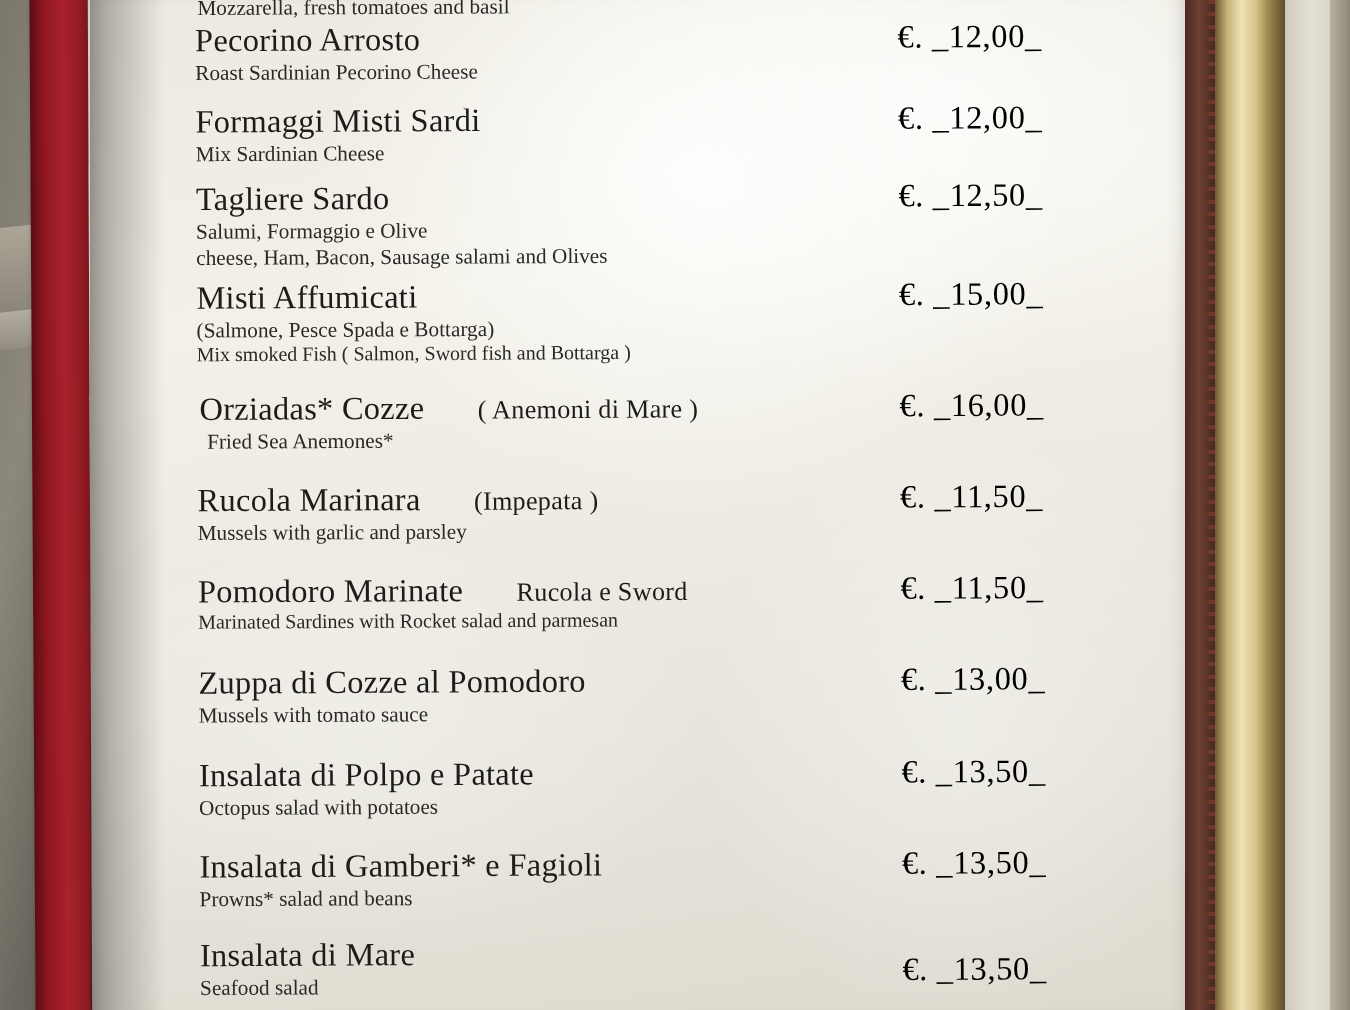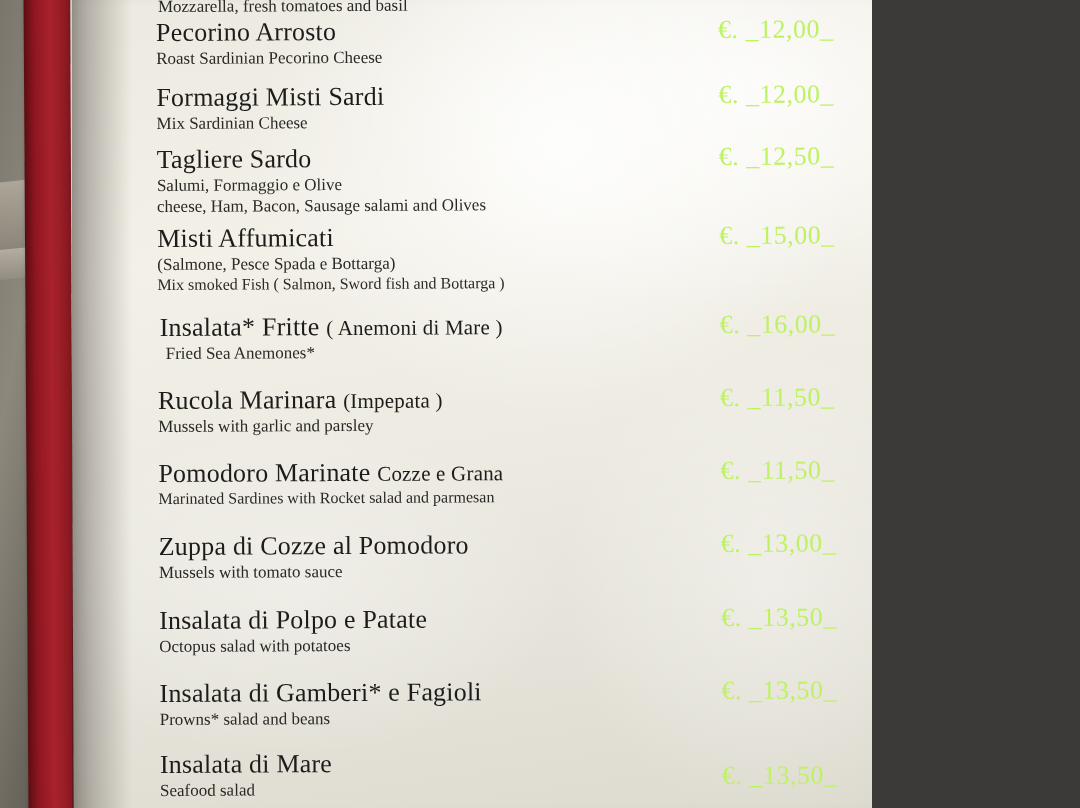--- a/index.html
+++ b/index.html
@@ -2,21 +2,21 @@
 <html><head>
 <meta charset="utf-8">
 <style>
   html, body {
     margin: 0;
     padding: 0;
     background: #3c3a38;
   }
   #page {
     position: relative;
-    width: 872px;
+    width: 1080px;
     height: 808px;
     overflow: hidden;
     background: #6e6a63;
     font-family: "Liberation Serif", serif;
   }
 
   
   .bg-left-wall {
     position: absolute;
     left: 0; top: 0;
@@ -124,26 +124,27 @@
     display: block;
   }
   .name {
     font-size: 26px;
     letter-spacing: .2px;
     color: #1d1c1a;
     white-space: nowrap;
   }
   .name .qual {
     font-size: 21px;
+    margin-left: 36px;
   }
   .price {
     font-size: 26px;
     letter-spacing: .5px;
     white-space: nowrap;
-    color: #bef264;
+    color: #000000;
     padding-right: 18px;
   }
   .desc {
     font-size: 17px;
     line-height: 1.18;
     color: #2a2926;
     margin-top: 1px;
   }
   .desc.tight { font-size: 16px; }
 
@@ -241,41 +242,41 @@
         <div class="desc">(Salmone, Pesce Spada e Bottarga)</div>
         <div class="desc tight">Mix smoked Fish ( Salmon, Sword fish and Bottarga )</div>
       </div>
       <div class="price-col">
         <span class="price">€. _15,00_</span>
       </div>
     </div>
 
     <div class="item i5">
       <div class="name-wrap">
-        <div class="name"><span>Insalata* Fritte</span> <span class="qual">( Anemoni di Mare )</span></div>
+        <div class="name"><span>Orziadas* Cozze</span> <span class="qual">( Anemoni di Mare )</span></div>
         <div class="desc" style="margin-left:6px;">Fried Sea Anemones*</div>
       </div>
       <div class="price-col">
         <span class="price">€. _16,00_</span>
       </div>
     </div>
 
     <div class="item i6">
       <div class="name-wrap">
         <div class="name"><span>Rucola Marinara</span> <span class="qual">(Impepata )</span></div>
         <div class="desc">Mussels with garlic and parsley</div>
       </div>
       <div class="price-col">
         <span class="price">€. _11,50_</span>
       </div>
     </div>
 
     <div class="item i7">
       <div class="name-wrap">
-        <div class="name"><span>Pomodoro Marinate</span> <span class="qual">Cozze e Grana</span></div>
+        <div class="name"><span>Pomodoro Marinate</span> <span class="qual">Rucola e Sword</span></div>
         <div class="desc tight">Marinated Sardines with Rocket salad and parmesan</div>
       </div>
       <div class="price-col">
         <span class="price">€. _11,50_</span>
       </div>
     </div>
 
     <div class="item i8">
       <div class="name-wrap">
         <div class="name">Zuppa di Cozze al Pomodoro</div>

